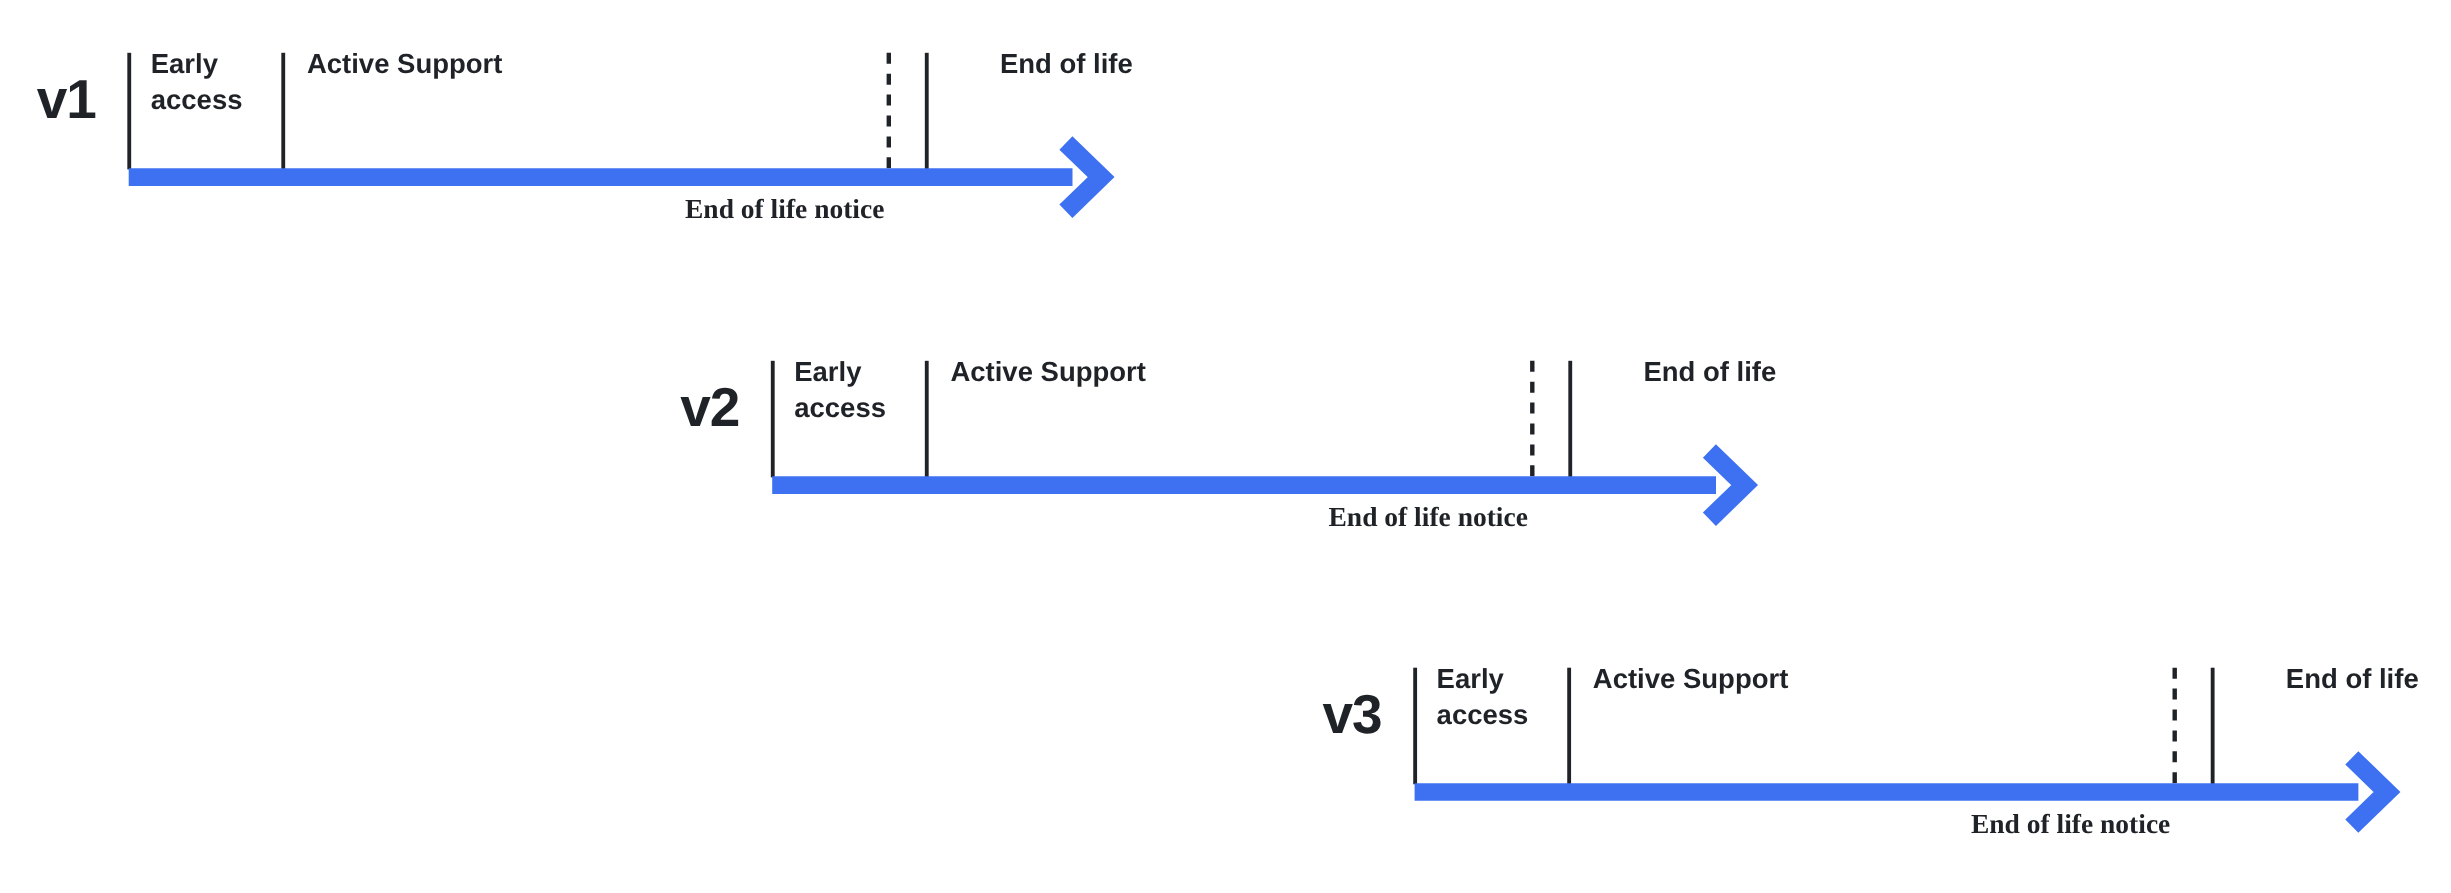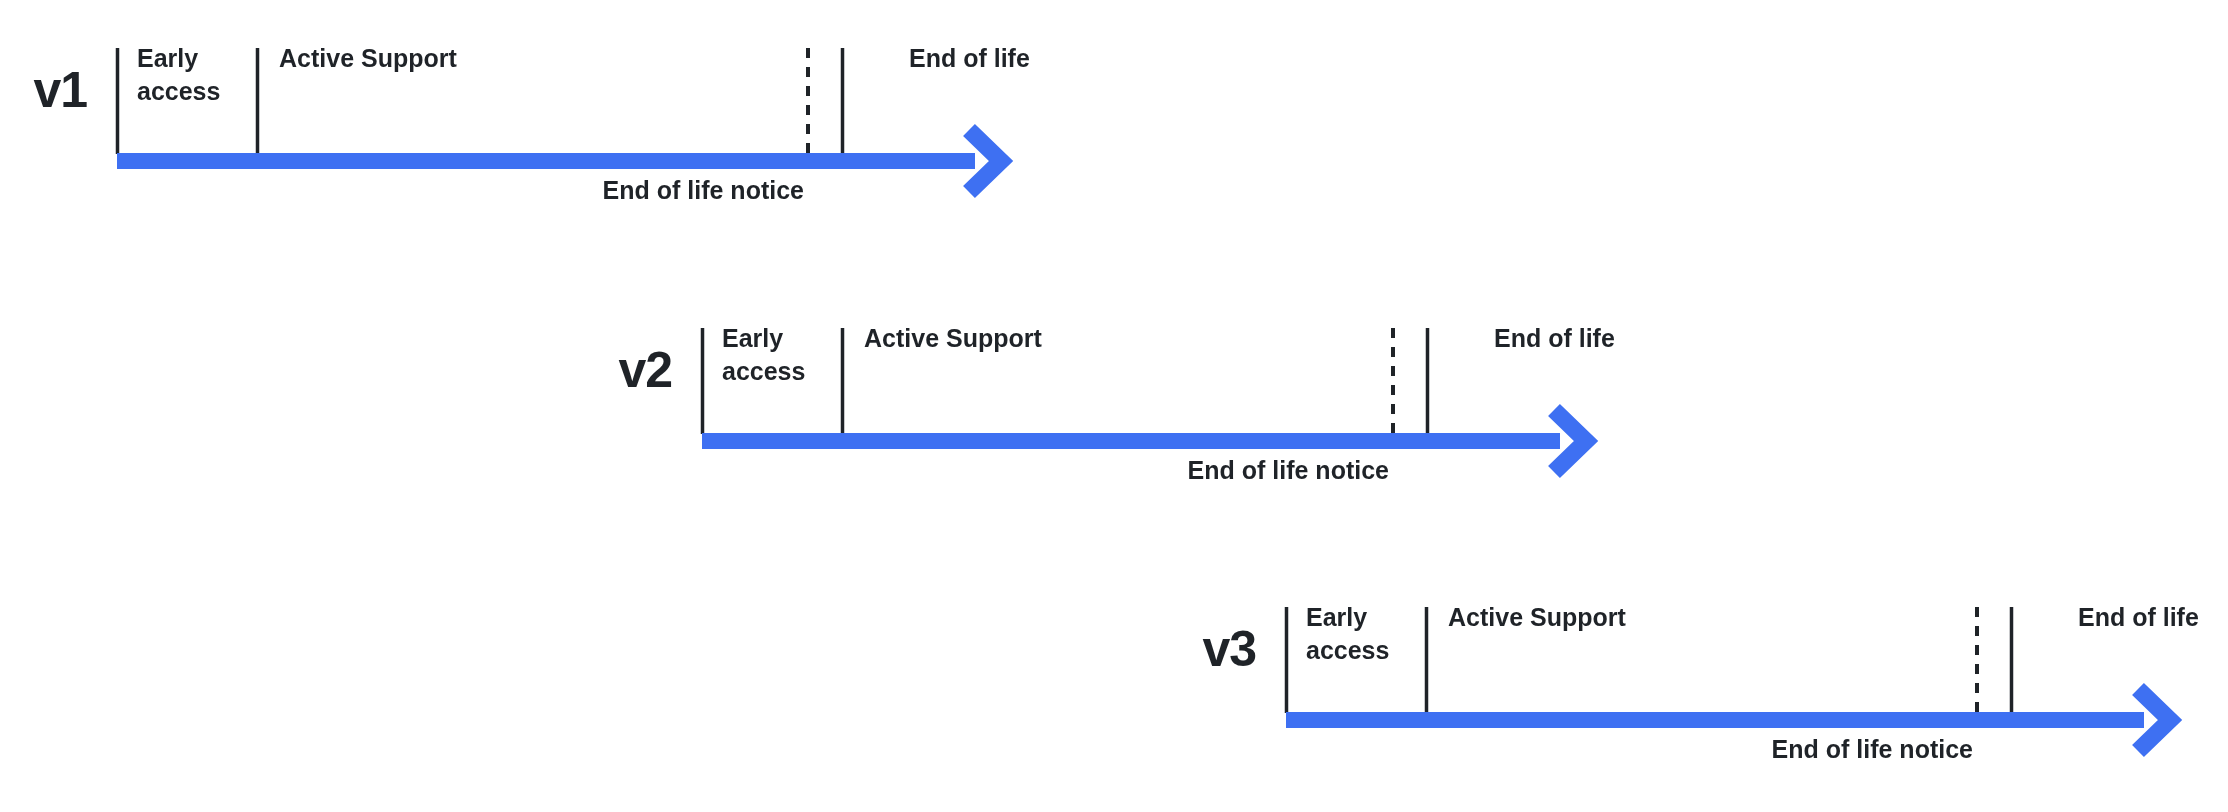--- a/index.html
+++ b/index.html
@@ -77,20 +77,21 @@
     position: absolute;
     left: 547px;
     top: 132px;
     width: 300px;
     text-align: right;
     font-size: 25px;
     line-height: 33px;
     font-weight: 700;
     color: var(--text, #1f2328);
     white-space: nowrap;
+    font-family: Liberation Serif, serif;
   }
 </style>
 </head>
 <body>
 
 <div class="timeline t1">
   <div class="version">v1</div>
   <svg class="tl-svg" width="1220" height="200" viewBox="0 0 1220 200">
     <line class="tick" x1="160.5" y1="6" x2="160.5" y2="112"></line>
     <line class="tick" x1="300.5" y1="6" x2="300.5" y2="112"></line>

